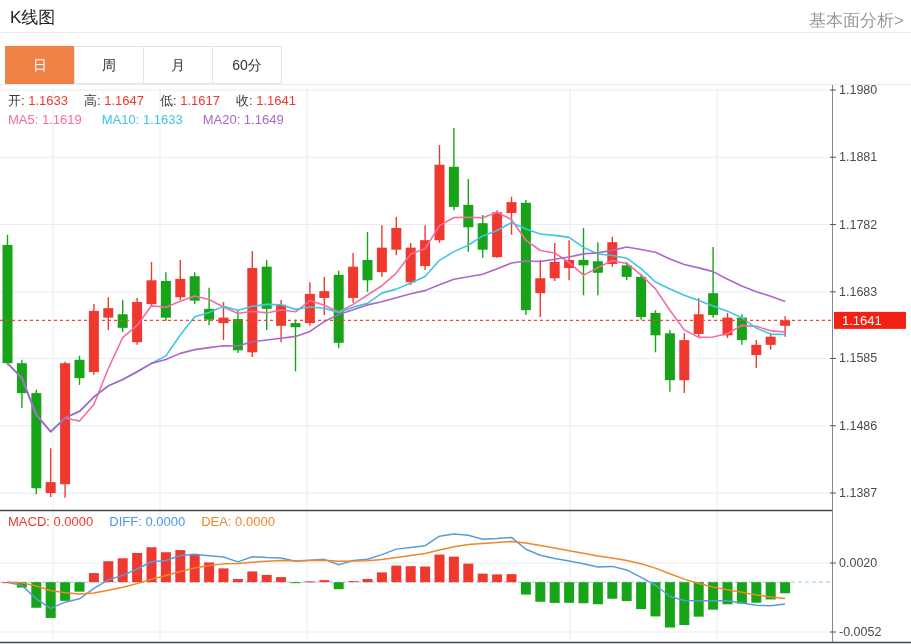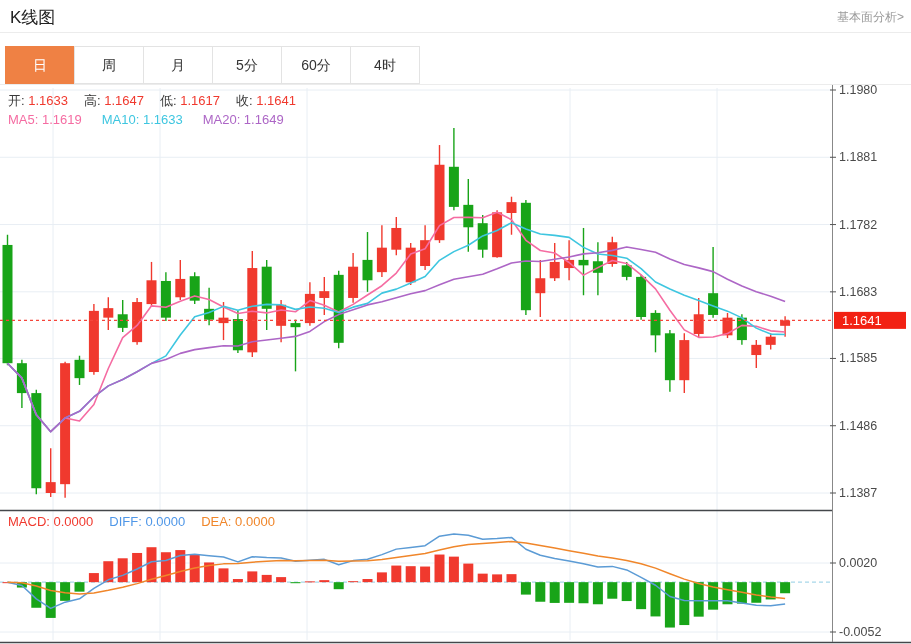--- a/index.html
+++ b/index.html
@@ -1,20 +1,20 @@
 <!DOCTYPE html>
 <html><head>
 <meta charset="utf-8">
 <style>
   html,body{margin:0;padding:0;background:#fff;}
   body{width:911px;height:644px;position:relative;overflow:hidden;
        font-family:"Liberation Sans","DejaVu Sans",sans-serif;-webkit-font-smoothing:antialiased;}
   .hairline{position:absolute;left:0;width:911px;height:1px;background:#ececec;}
   #page-title{position:absolute;top:6px;left:10px;font-size:17px;font-weight:normal;color:#222;}
-  #fund-link{position:absolute;top:9px;right:7px;font-size:12px;color:#999;cursor:pointer;text-decoration:none;}
+  #fund-link{position:absolute;top:9px;right:7px;font-size:17px;color:#999;cursor:pointer;text-decoration:none;}
   #tabs{position:absolute;top:46px;left:5px;display:flex;}
   .tab{width:70px;height:38px;box-sizing:border-box;border:1px solid #e3e3e3;margin-left:-1px;
        background:#fff;color:#333;font-size:14px;text-align:center;line-height:36px;cursor:pointer;}
   .tab:first-child{margin-left:0;}
   .tab.active{color:#fff;border-color:transparent;}
   .legend-row{position:absolute;left:8px;font-size:13px;white-space:nowrap;z-index:3;}
   .legend-row .item{margin-right:14px;text-align:right;}
   #chart-host{position:absolute;top:0;left:0;width:911px;height:628px;}
   svg{display:block;}
   text{font-family:"Liberation Sans","DejaVu Sans",sans-serif;}
@@ -249,21 +249,19 @@
   </div>
 
 <div id="page-title">K线图</div>
 <a id="fund-link">基本面分析&gt;</a>
 <div class="hairline" style="top:32px;"></div>
 
 <div id="tabs">
     <div class="tab active" style="background: rgb(239, 129, 68);">日</div>
     <div class="tab">周</div>
     <div class="tab">月</div>
-    <div class="tab">5分</div>
     <div class="tab">60分</div>
-    <div class="tab">4时</div>
   </div>
 <div class="hairline" style="top:84px;"></div>
 
 <div class="legend-row" id="ohlc-legend" style="top:92px;"><span class="item" style="margin-right: 16px;"><span style="color: rgb(58, 58, 58);">开:</span><span style="color: rgb(240, 57, 46);"> 1.1633</span></span><span class="item" style="margin-right: 16px;"><span style="color: rgb(58, 58, 58);">高:</span><span style="color: rgb(240, 57, 46);"> 1.1647</span></span><span class="item" style="margin-right: 16px;"><span style="color: rgb(58, 58, 58);">低:</span><span style="color: rgb(240, 57, 46);"> 1.1617</span></span><span class="item" style="margin-right: 16px;"><span style="color: rgb(58, 58, 58);">收:</span><span style="color: rgb(240, 57, 46);"> 1.1641</span></span></div>
 <div class="legend-row" id="ma-legend" style="top:112px;"><span class="item" style="margin-right: 20px;"><span style="color: rgb(245, 108, 162);">MA5:</span><span style="color: rgb(245, 108, 162);"> 1.1619</span></span><span class="item" style="margin-right: 20px;"><span style="color: rgb(62, 198, 224);">MA10:</span><span style="color: rgb(62, 198, 224);"> 1.1633</span></span><span class="item" style="margin-right: 20px;"><span style="color: rgb(173, 102, 198);">MA20:</span><span style="color: rgb(173, 102, 198);"> 1.1649</span></span></div>
 <div class="legend-row" id="macd-legend" style="top:514px;"><span class="item" style="margin-right: 16px;"><span style="color: rgb(240, 57, 46);">MACD:</span><span style="color: rgb(240, 57, 46);"> 0.0000</span></span><span class="item" style="margin-right: 16px;"><span style="color: rgb(79, 151, 232);">DIFF:</span><span style="color: rgb(79, 151, 232);"> 0.0000</span></span><span class="item" style="margin-right: 16px;"><span style="color: rgb(240, 134, 42);">DEA:</span><span style="color: rgb(240, 134, 42);"> 0.0000</span></span></div>
 
 </body></html>

